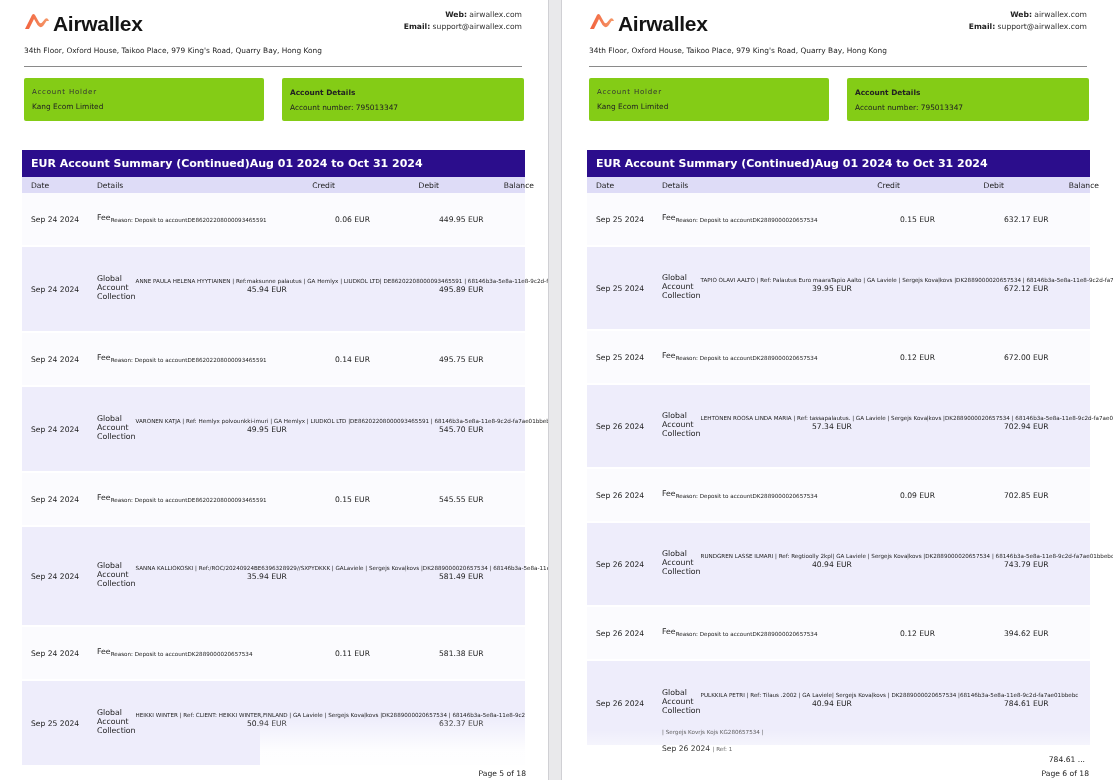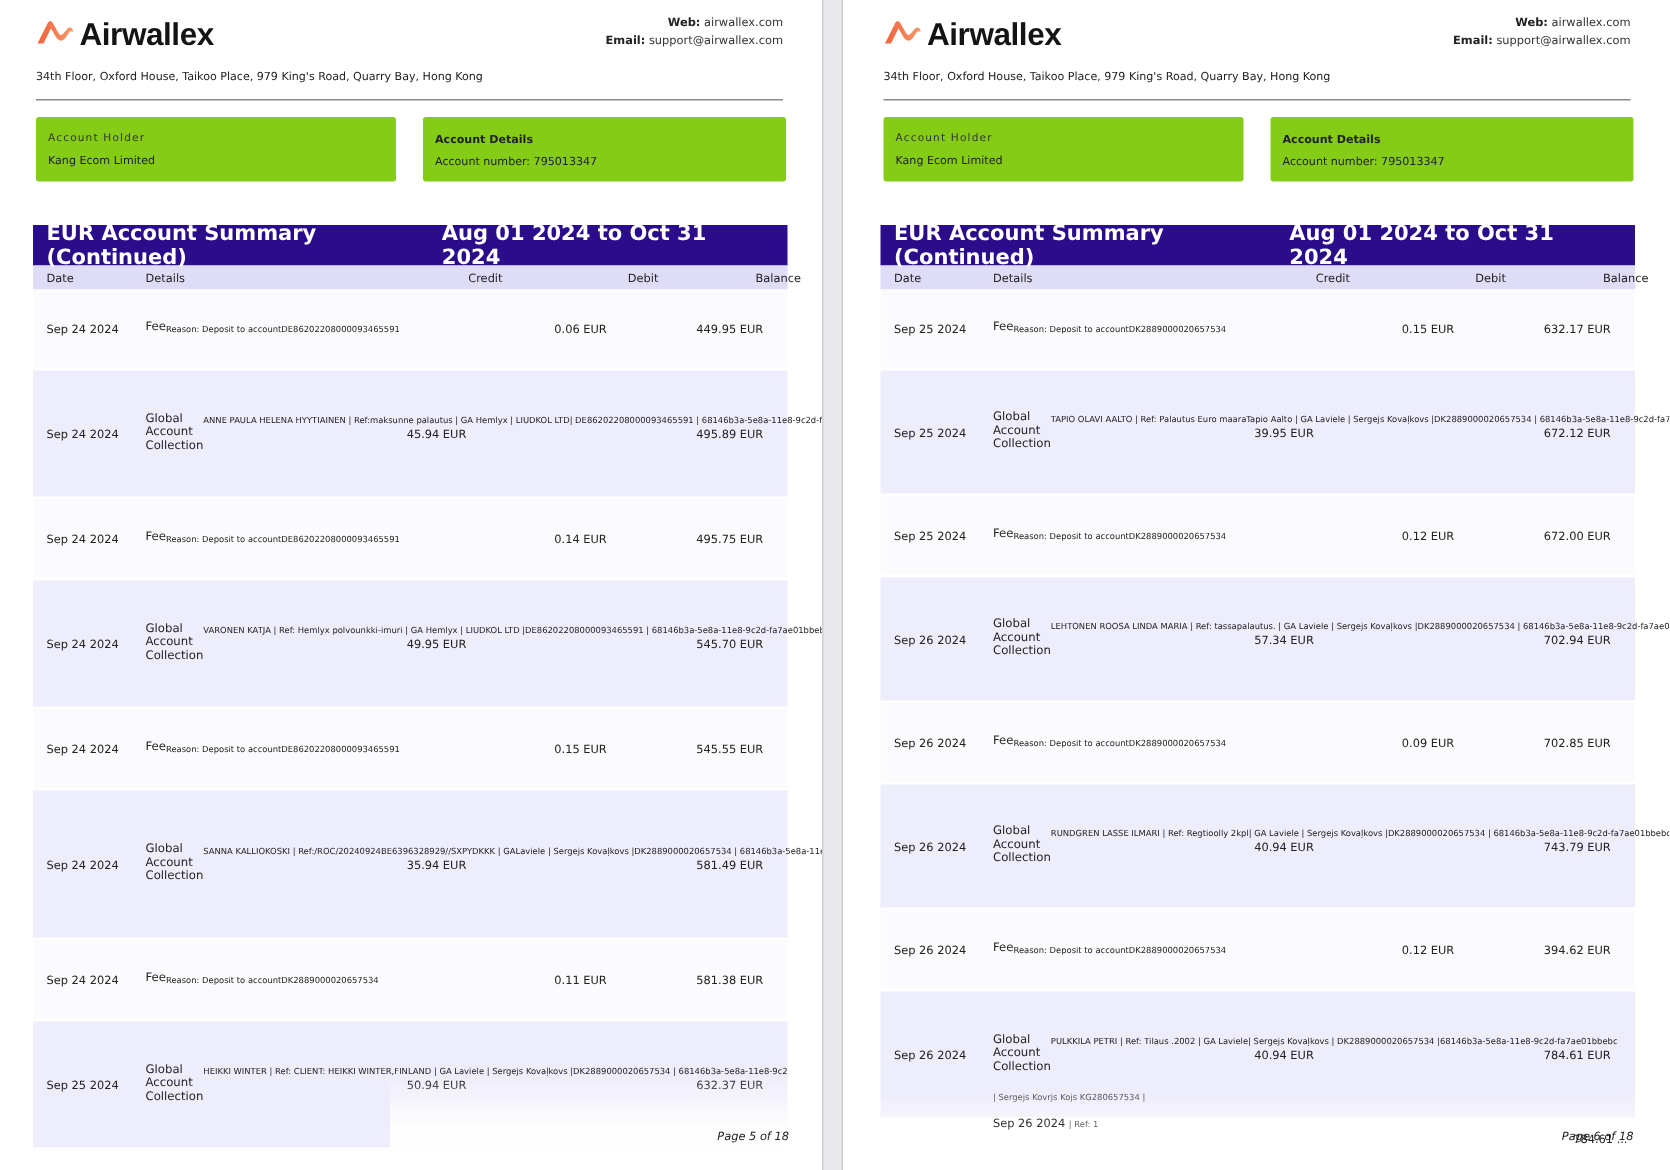--- a/index.html
+++ b/index.html
@@ -24,47 +24,47 @@
   .rule { position: absolute; left: 24px; right: 26px; top: 66px; height: 1px; background: #8a8a8a; }
 
   .card { position: absolute; top: 78px; height: 43px; background: #84cc16; border-radius: 2px; padding: 10px 8px; }
   .card.left { left: 24px; width: 240px; }
   .card.right { left: 282px; width: 242px; }
   .card .lbl { font-size: 7px; letter-spacing: 0.8px; color: #333; margin-bottom: 6px; }
   .card.right .lbl { letter-spacing: 0; font-weight: 600; font-size: 7.4px; color: #222; }
   .card .val { font-size: 7.4px; color: #222; }
 
   .summary { position: absolute; left: 22px; top: 150px; width: 503px; }
-  .band { height: 27px; background: #2b0d8c; color: #fff; display: flex; justify-content: space-between; align-items: center; padding: 0 22px 0 9px; font-size: 14px; font-weight: 700; }
+  .band { height: 27px; background: #2b0d8c; color: #fff; display: flex; justify-content: flex-start; align-items: center; padding: 0 22px 0 9px; font-size: 11px; font-weight: 700; }
   .colhead { height: 16px; background: #dedcf7; display: grid; grid-template-columns: 66px 150px 88px 104px 95px; align-items: center; font-size: 7.6px; color: #222; padding: 0 6px 0 9px; }
   .colhead .r { text-align: right; }
 
   .row { display: grid; grid-template-columns: 66px 150px 88px 104px 95px; align-items: center; padding: 0 6px 0 9px; font-size: 7.4px; color: #222; border-bottom: 2px solid #ffffff; }
   .row.fee { background: #fbfbfe; height: 54px; }
   .row.gac { background: #eeedfb; }
   .row .date { font-size: 7.6px; }
-  .row .num { text-align: center; font-size: 7.6px; }
+  .row .num { text-align: left; font-size: 7.6px; }
   .det { display: flex; flex-direction: row; justify-content: flex-start; padding: 6px 0 4px 0; }
   .det .title { font-size: 7.8px; color: #222; margin-bottom: 5px; }
   .det .line { font-size: 5.6px; color: #222; line-height: 15px; white-space: nowrap; }
 
   .p1 .gac-a { height: 86px; }
   .p1 .gac-b { height: 86px; }
   .p1 .gac-c { height: 100px; }
   .p1 .gac-d { height: 86px; overflow: hidden; }
   .p2 .gac-a { height: 84px; }
   .p2 .gac-b { height: 84px; }
   .p2 .gac-c { height: 84px; }
   .p2 .gac-d { height: 86px; }
 
   .fade { position: absolute; left: 260px; right: 0; height: 60px; background: linear-gradient(180deg, rgba(255,255,255,0) 0%, rgba(255,255,255,0.92) 55%, #fff 100%); }
   .p1 .fade { top: 718px; }
   .p2 .fade { top: 730px; left: 0; }
 
-  .pagenum { position: absolute; right: 22px; bottom: 18px; font-size: 7.6px; color: #222; font-style: italic; }
+  .pagenum { position: absolute; right: 22px; bottom: 2px; font-size: 7.6px; color: #222; }
   .p2 .pagenum { right: 24px; }
 
   .tail { position: absolute; left: 97px; top: 744px; font-size: 7.6px; color: #333; }
   .tail .small { font-size: 5.6px; color: #666; }
   .tailbal { position: absolute; right: 28px; top: 755px; font-size: 7.6px; color: #222; }
   .ghost { position: absolute; font-size: 7.6px; color: #555; }
 </style>
 </head>
 <body>
 

